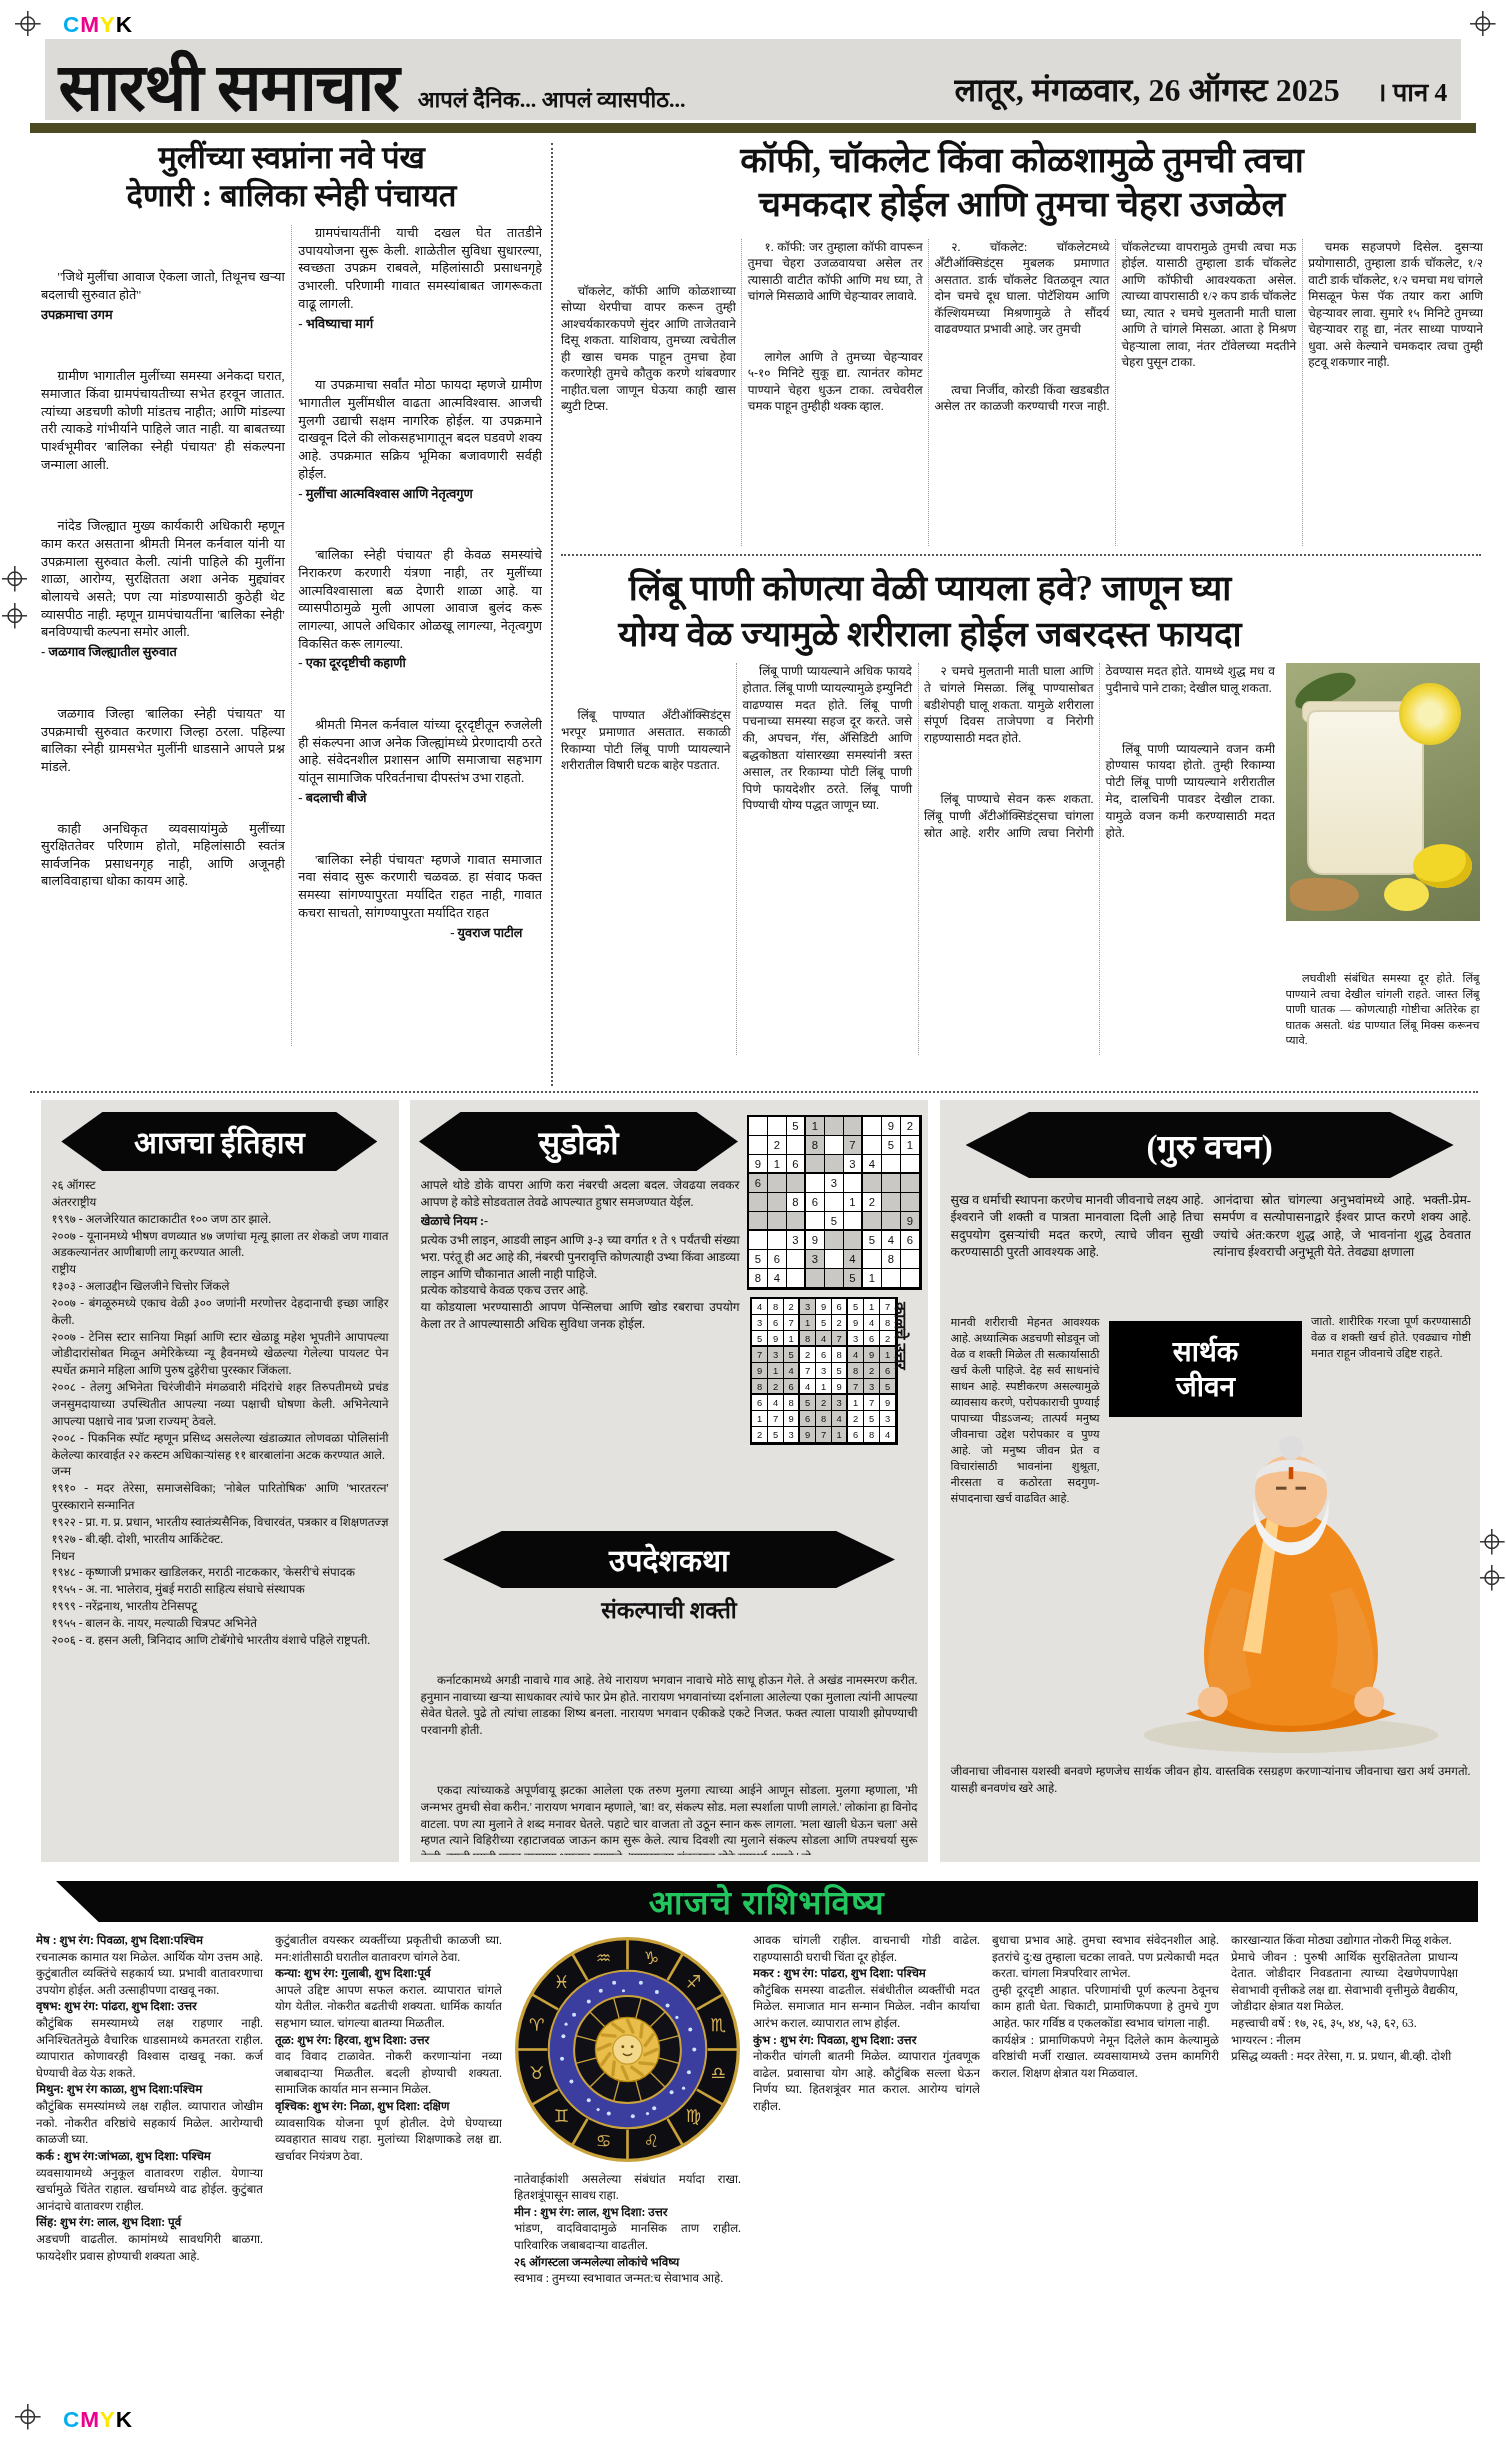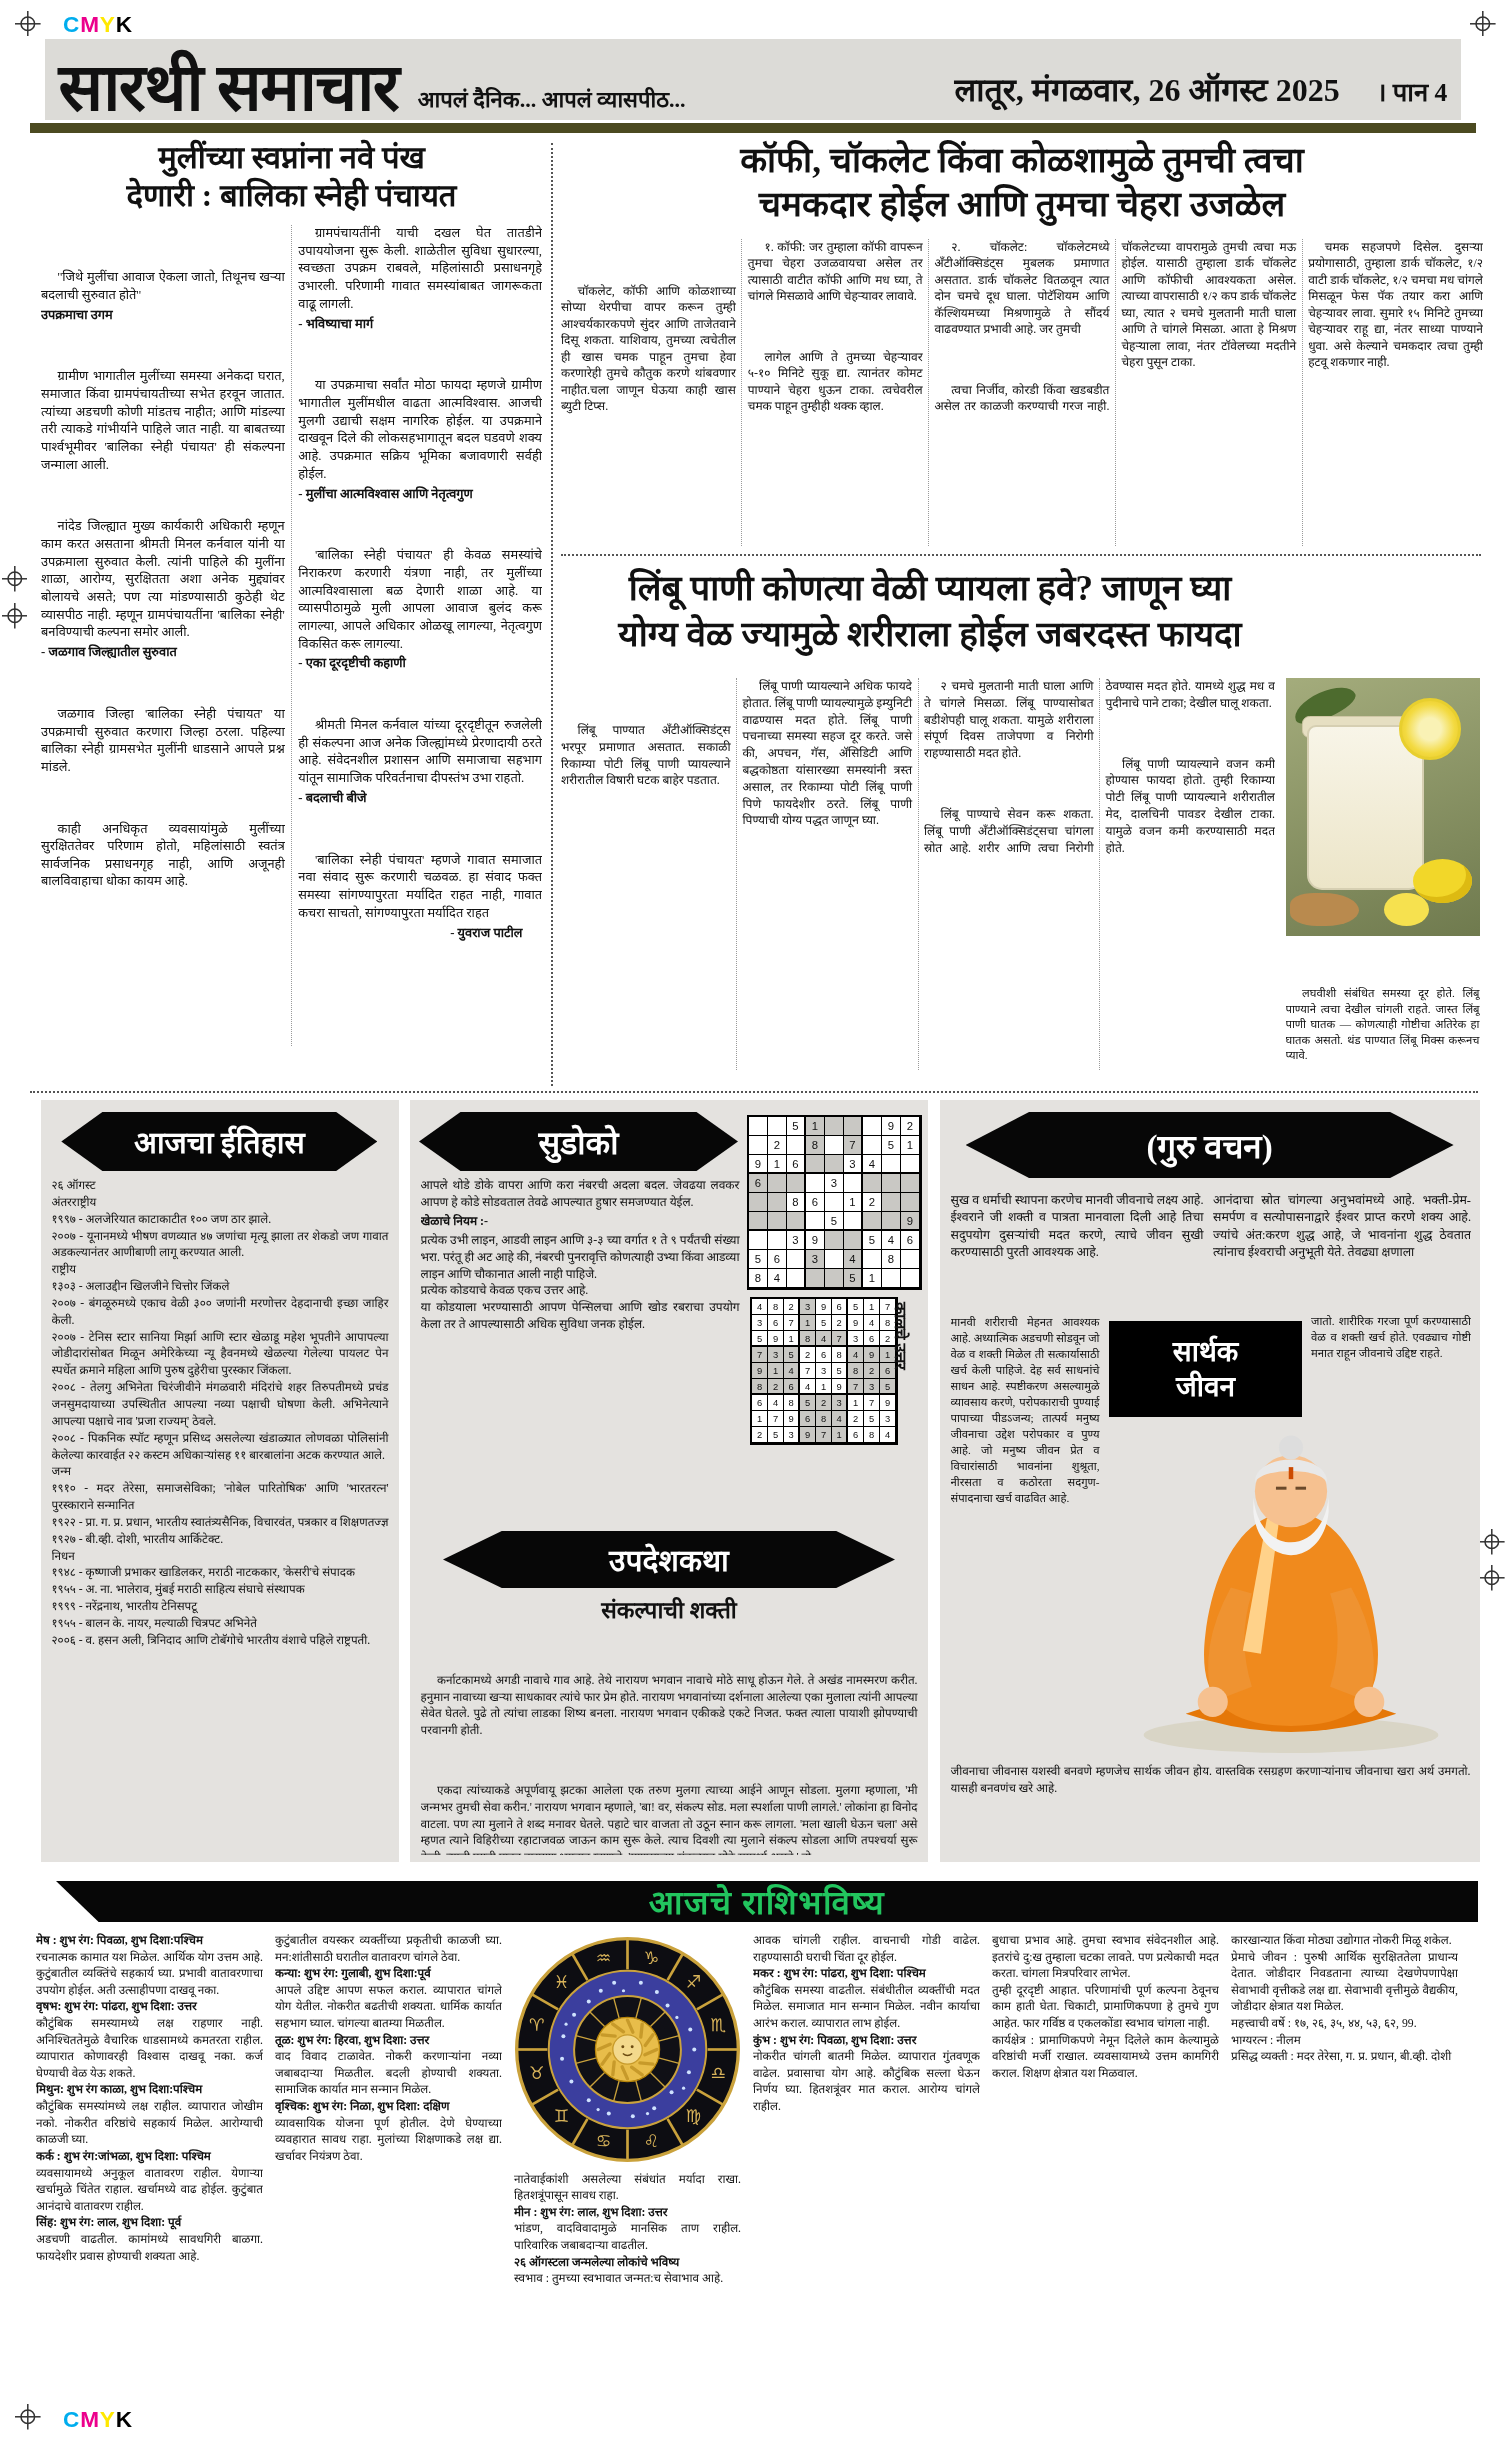--- a/index.html
+++ b/index.html
@@ -27,21 +27,21 @@
   
   .art1{position:absolute;left:41px;top:139px;width:501px;height:946px;overflow:hidden;}
   .art1 .hl{font-size:31px;line-height:1.22;margin-bottom:10.5px;}
   .body2col{column-count:2;column-gap:13.6px;column-rule:0.8px dotted #999;
             font-size:12.8px;line-height:1.38;text-align:justify;height:821px;overflow:hidden;}
   .art2{position:absolute;left:561px;top:139px;width:922px;height:414px;overflow:hidden;}
   .art2 .hl{font-size:35px;line-height:1.25;margin-bottom:12px;}
   .body5col{column-count:5;column-gap:12px;column-rule:0.8px dotted #999;
             font-size:12px;line-height:1.38;text-align:justify;height:307px;overflow:hidden;}
   .art3{position:absolute;left:561px;top:566px;width:922px;height:520px;overflow:hidden;}
-  .art3 .hl{font-size:35px;line-height:1.3;width:738px;margin-bottom:21px;}
+  .art3 .hl{font-size:35px;line-height:1.3;width:738px;margin-bottom:6px;}
   .art3-row{display:flex;gap:10.5px;}
   .body4col{width:714px;column-count:4;column-gap:12px;column-rule:0.8px dotted #999;
             font-size:12px;line-height:1.4;text-align:justify;height:392px;overflow:hidden;}
   .art3-side{width:194px;}
   .side-text{font-size:11.3px;line-height:1.38;text-align:justify;margin-top:6px;height:121px;overflow:hidden;}
   
   .blk-h{font-weight:700;}
   .blk-s{font-weight:700;margin:2.3px 0;}
   .blk-p{text-indent:16.6px;margin-top:44px;}
   .blk-t{text-indent:0;}
@@ -633,20 +633,20 @@
         <div class="blk-t">नोकरीत चांगली बातमी मिळेल. व्यापारात गुंतवणूक वाढेल. प्रवासाचा योग आहे. कौटुंबिक सल्ला घेऊन निर्णय घ्या. हितशत्रूंवर मात कराल. आरोग्य चांगले राहील.</div>
       </div>
     <div class="hcol">
         <div class="blk-t">बुधाचा प्रभाव आहे. तुमचा स्वभाव संवेदनशील आहे. इतरांचे दु:ख तुम्हाला चटका लावते. पण प्रत्येकाची मदत करता. चांगला मित्रपरिवार लाभेल.</div>
         <div class="blk-t">तुम्ही दूरदृष्टी आहात. परिणामांची पूर्ण कल्पना ठेवूनच काम हाती घेता. चिकाटी, प्रामाणिकपणा हे तुमचे गुण आहेत. फार गर्विष्ठ व एकलकोंडा स्वभाव चांगला नाही.</div>
         <div class="blk-t">कार्यक्षेत्र : प्रामाणिकपणे नेमून दिलेले काम केल्यामुळे वरिष्ठांची मर्जी राखाल. व्यवसायामध्ये उत्तम कामगिरी कराल. शिक्षण क्षेत्रात यश मिळवाल.</div>
       </div>
     <div class="hcol">
         <div class="blk-t">कारखान्यात किंवा मोठ्या उद्योगात नोकरी मिळू शकेल.</div>
         <div class="blk-t">प्रेमाचे जीवन : पुरुषी आर्थिक सुरक्षिततेला प्राधान्य देतात. जोडीदार निवडताना त्याच्या देखणेपणापेक्षा सेवाभावी वृत्तीकडे लक्ष द्या. सेवाभावी वृत्तीमुळे वैद्यकीय, जोडीदार क्षेत्रात यश मिळेल.</div>
-        <div class="blk-t">महत्त्वाची वर्षे : १७, २६, ३५, ४४, ५३, ६२, 99.</div>
+        <div class="blk-t">महत्त्वाची वर्षे : १७, २६, ३५, ४४, ५३, ६२, 63.</div>
         <div class="blk-t">भाग्यरत्न : नीलम</div>
         <div class="blk-t">प्रसिद्ध व्यक्ती : मदर तेरेसा, ग. प्र. प्रधान, बी.व्ही. दोशी</div>
       </div>
   </section>
 
 </div>
 
 
 </body></html>

